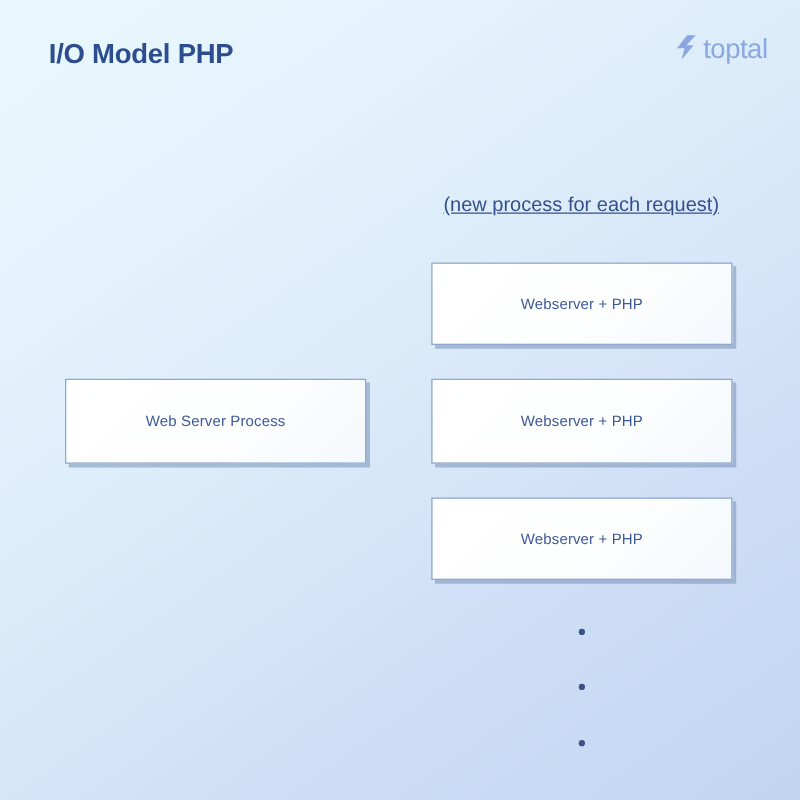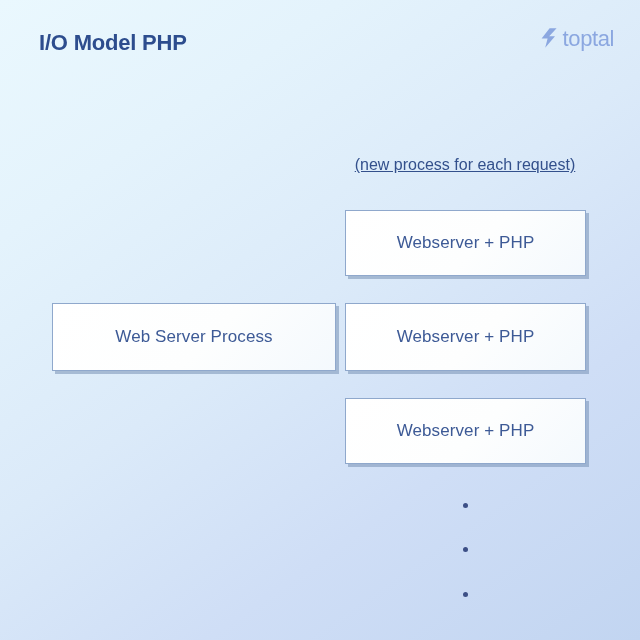--- a/index.html
+++ b/index.html
@@ -74,27 +74,27 @@
     position: absolute;
     box-sizing: border-box;
     background: linear-gradient(135deg, #ffffff 0%, #fdfefe 55%, #f4f9fd 100%);
     border: 1px solid #8fa8cc;
     box-shadow: 3px 3px 0 0 rgba(121,145,180,0.55);
     display: flex;
     align-items: center;
     justify-content: center;
   }
   .node-box .node-label {
-    font-size: 17px;
+    font-size: 12px;
     color: #3d5a96;
     white-space: nowrap;
     letter-spacing: 0.1px;
   }
 
-  #box-web-server-process { left: 52px;  top: 303px; width: 284px; height: 68px; }
+  #box-web-server-process { left: 52px;  top: 303px; width: 241px; height: 68px; }
   #box-worker-1 { left: 345px; top: 210px; width: 241px; height: 66px; }
   #box-worker-2 { left: 345px; top: 303px; width: 241px; height: 68px; }
   #box-worker-3 { left: 345px; top: 398px; width: 241px; height: 66px; }
 
   
   #ellipsis {
     position: absolute;
     left: 461px;
     top: 498px;
     width: 10px;

